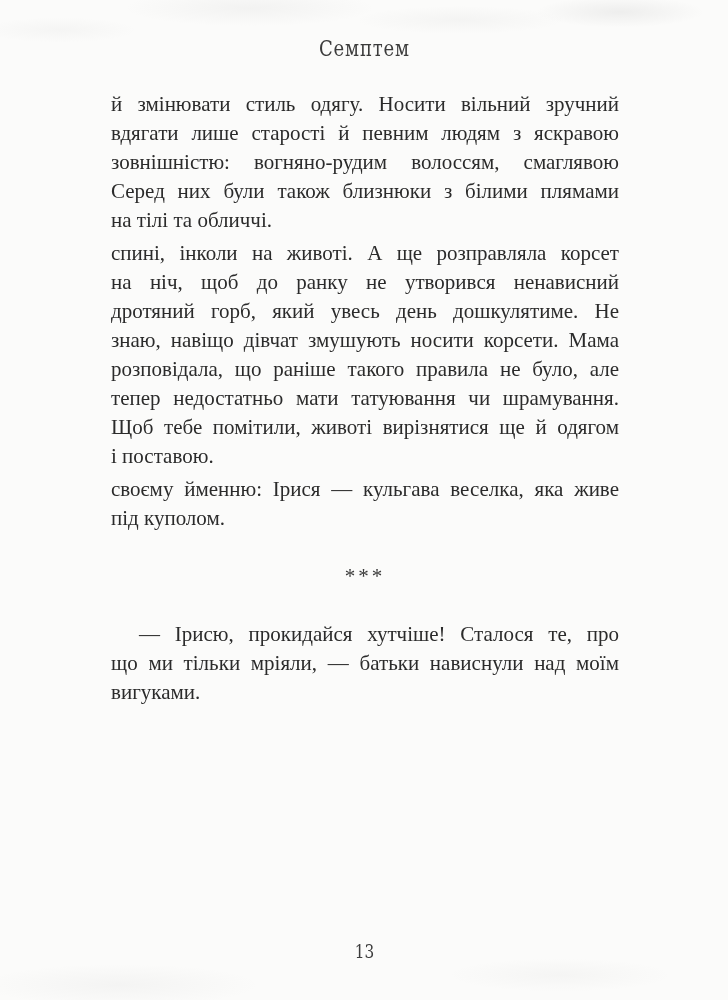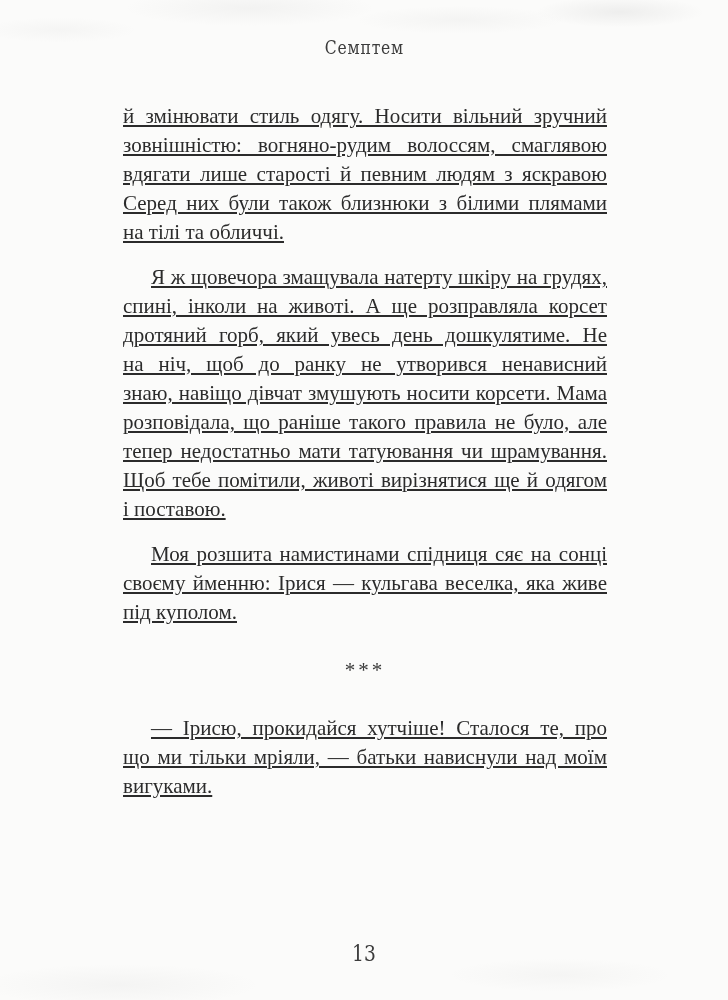--- a/index.html
+++ b/index.html
@@ -27,38 +27,38 @@
       radial-gradient(160px 24px at 560px 975px, rgba(130,130,130,0.05), rgba(130,130,130,0) 70%),
       radial-gradient(110px 18px at 60px 30px,  rgba(130,130,130,0.05), rgba(130,130,130,0) 70%);
   }
   .running-header {
     position: absolute;
     top: 36px;
     left: 0;
     width: 728px;
     text-align: center;
     font-family: "DejaVu Serif", serif;
-    font-size: 19px;
+    font-size: 22px;
     letter-spacing: 1px;
     color: #3c3c3c;
   }
   .running-header span {
     display: inline-block;
     transform: scaleX(0.82);
   }
   .text-block {
     position: absolute;
     top: 86px;
     left: 107px;
     width: 516px;
     color: #2b2b2b;
     font-size: 21px;
     line-height: 29px;
   }
-  .paragraph { margin: 16px; text-decoration: underline; }
+  .paragraph { margin: 4px; }
   .line {
     height: 29px;
     text-align: justify;
     text-align-last: justify;
     white-space: normal;
   }
   .line.last {
     text-align-last: left;
   }
   .line.indent {
@@ -73,58 +73,56 @@
     font-size: 21px;
     color: #3a3a3a;
   }
   .page-number {
     position: absolute;
     top: 941px;
     left: 0;
     width: 728px;
     text-align: center;
     font-family: "DejaVu Serif", serif;
-    font-size: 22px;
+    font-size: 18px;
     color: #3c3c3c;
   }
   .page-number span {
     display: inline-block;
     transform: scaleX(0.85);
   }
 </style>
 </head>
 <body>
 
 <div class="scan-noise"></div>
 
 <div class="running-header">
   <span>Семптем</span>
 </div>
 
 <div class="text-block">
     <div class="paragraph">
       <div class="line">й змінювати стиль одягу. Носити вільний зручний</div>
+      <div class="line">вдягати лише старості й певним людям з яскравою</div>
       <div class="line">зовнішністю: вогняно-рудим волоссям, смаглявою</div>
-      <div class="line">вдягати лише старості й певним людям з яскравою</div>
       <div class="line">Серед них були також близнюки з білими плямами</div>
       <div class="line last">на тілі та обличчі.</div>
     </div>
     <div class="paragraph">
-      <div class="line indent">Я ж щовечора змащувала натерту шкіру на грудях,</div>
       <div class="line">спині, інколи на животі. А ще розправляла корсет</div>
+      <div class="line">на ніч, щоб до ранку не утворився ненависний</div>
       <div class="line">дротяний горб, який увесь день дошкулятиме. Не</div>
-      <div class="line">на ніч, щоб до ранку не утворився ненависний</div>
       <div class="line">знаю, навіщо дівчат змушують носити корсети. Мама</div>
       <div class="line">розповідала, що раніше такого правила не було, але</div>
       <div class="line">тепер недостатньо мати татуювання чи шрамування.</div>
       <div class="line">Щоб тебе помітили, животі вирізнятися ще й одягом</div>
       <div class="line last">і поставою.</div>
     </div>
     <div class="paragraph">
-      <div class="line indent">Моя розшита намистинами спідниця сяє на сонці</div>
       <div class="line">своєму йменню: Ірися — кульгава веселка, яка живе</div>
       <div class="line last">під куполом.</div>
     </div>
     <div class="separator">***</div>
     <div class="paragraph">
       <div class="line indent">— Ірисю, прокидайся хутчіше! Сталося те, про</div>
       <div class="line">що ми тільки мріяли, — батьки нависнули над моїм</div>
       <div class="line last">вигуками.</div>
     </div>
   </div>

